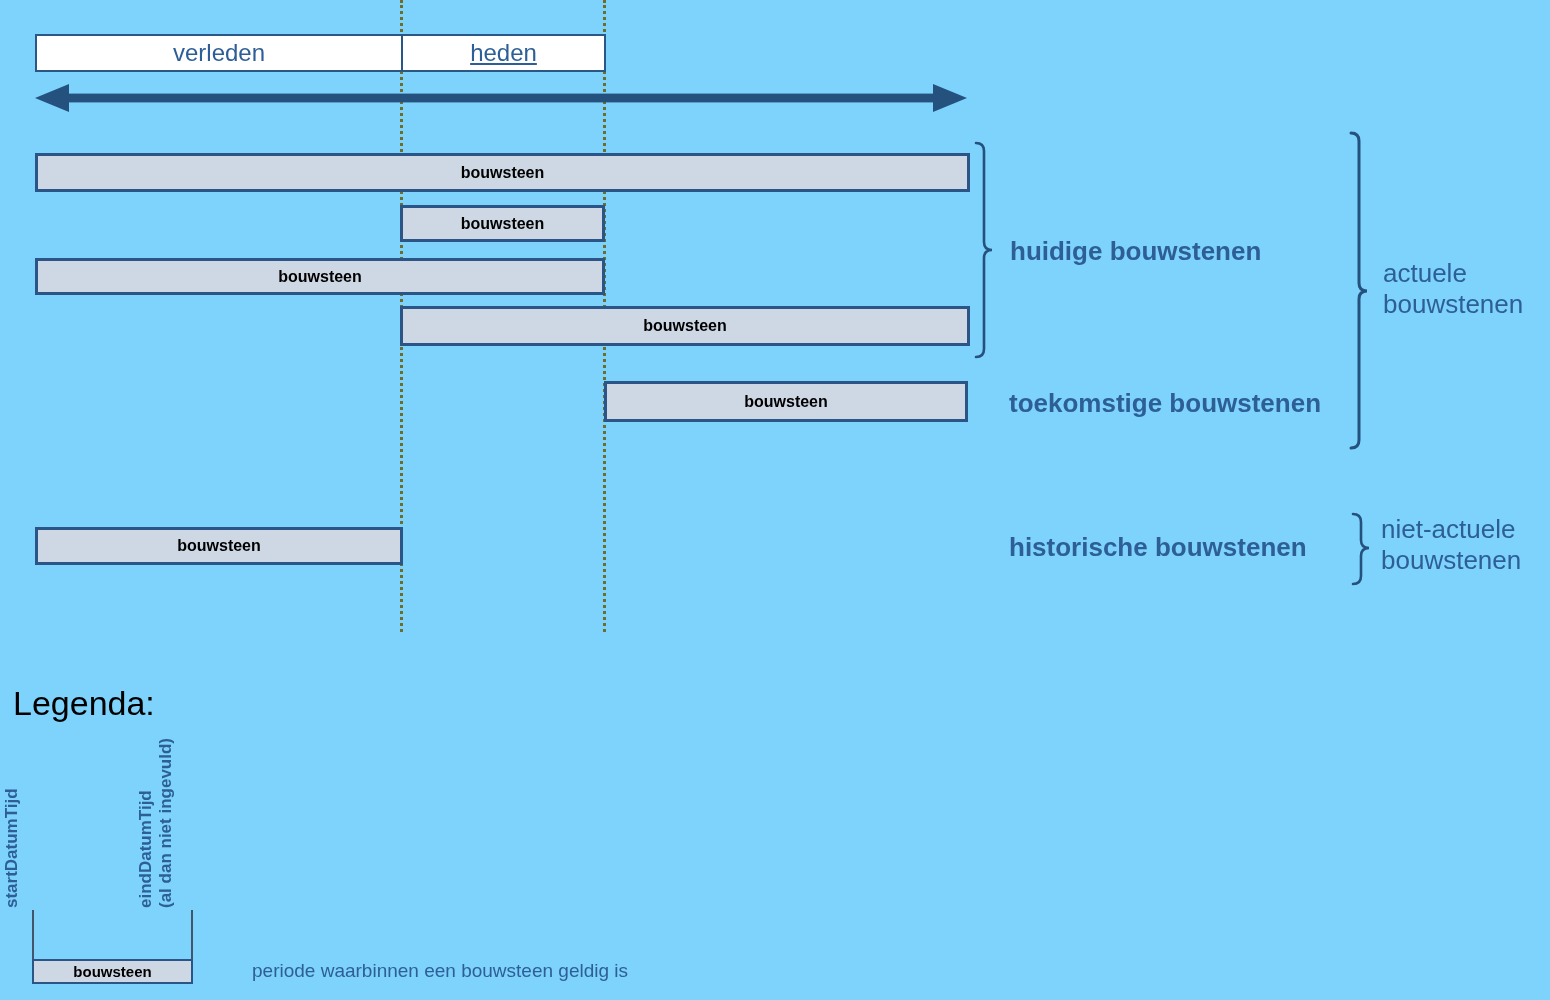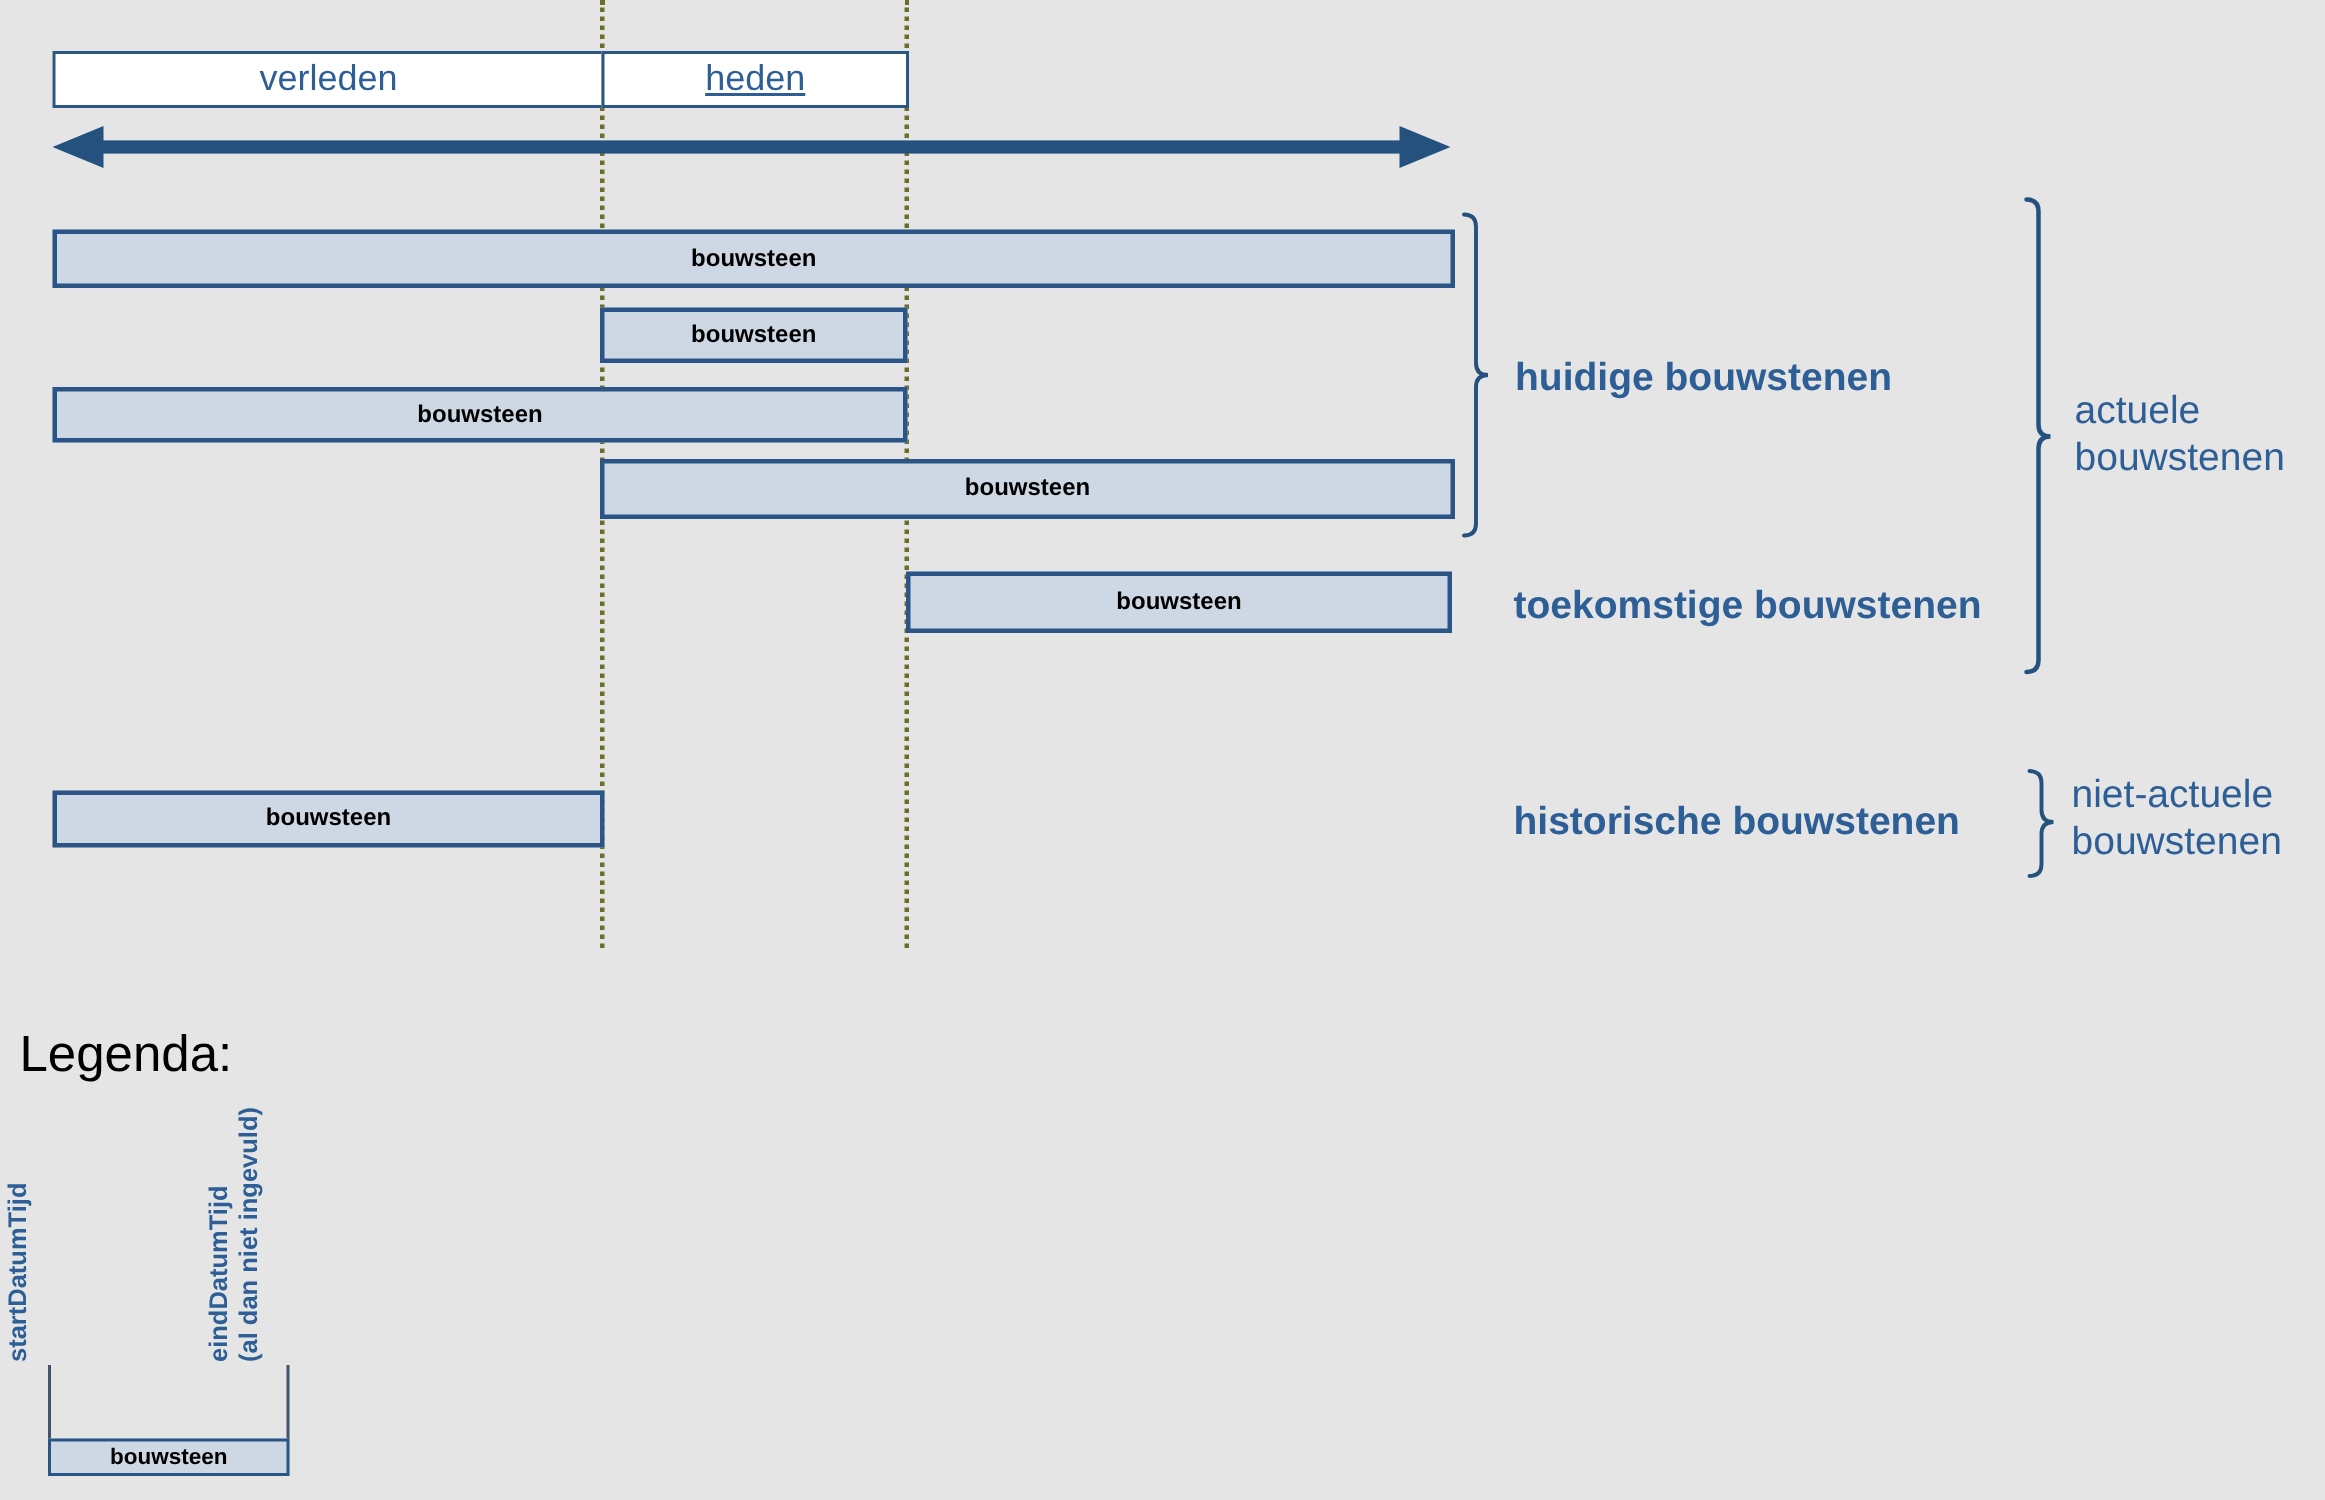--- a/index.html
+++ b/index.html
@@ -1,17 +1,17 @@
 <!DOCTYPE html>
 <html><head>
 <meta charset="utf-8">
 <style>
   html,body{margin:0;padding:0;background:#ffffff;}
   .canvas{
-    position:relative;width:1550px;height:1000px;background:#e5e5e5;overflow:hidden;
+    position:relative;width:1550px;height:1000px;background:#7dd3fc;overflow:hidden;
     font-family:"Liberation Sans",sans-serif;
   }
   
   .vdash{position:absolute;top:0;height:632px;width:0;border-left:3px dotted #6f6d2a;}
   .vdash.l1{left:400px;}
   .vdash.l2{left:603px;}
 
   
   .tl-col{
     position:absolute;top:34px;height:38px;box-sizing:border-box;
@@ -133,14 +133,15 @@
     <div>eindDatumTijd</div>
     <div>(al dan niet ingevuld)</div>
   </div>
 
   <div class="conn c1"></div>
   <div class="conn c2"></div>
 
   <div class="legend-bar">
     <span>bouwsteen</span>
   </div>
+  <div class="legend-desc">periode waarbinnen een bouwsteen geldig is</div>
 
 </div>
 
 </body></html>

